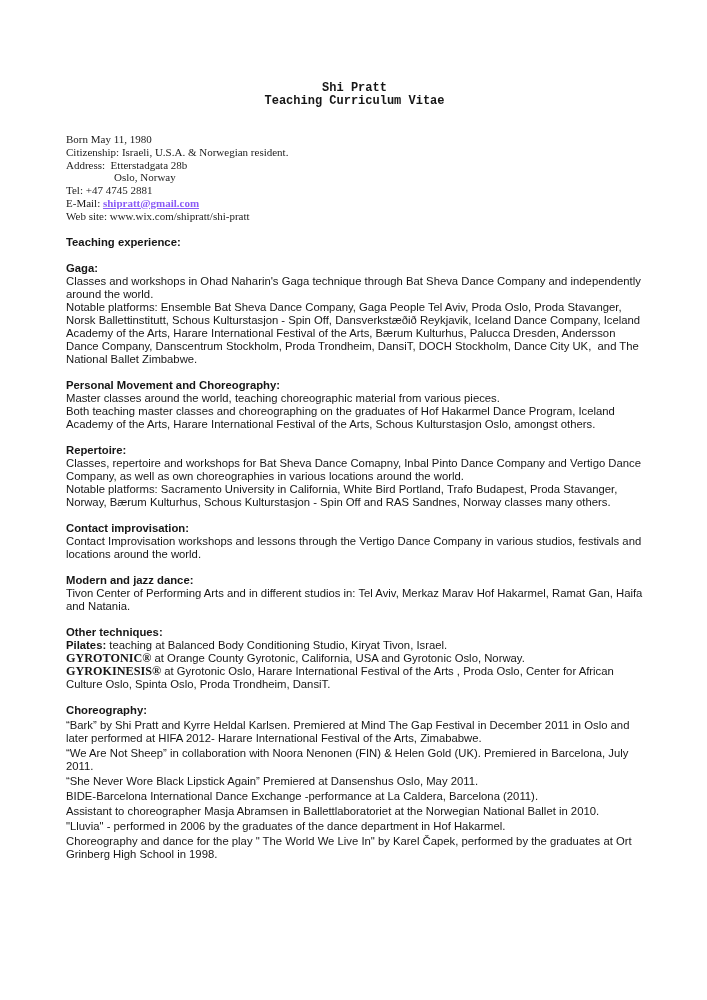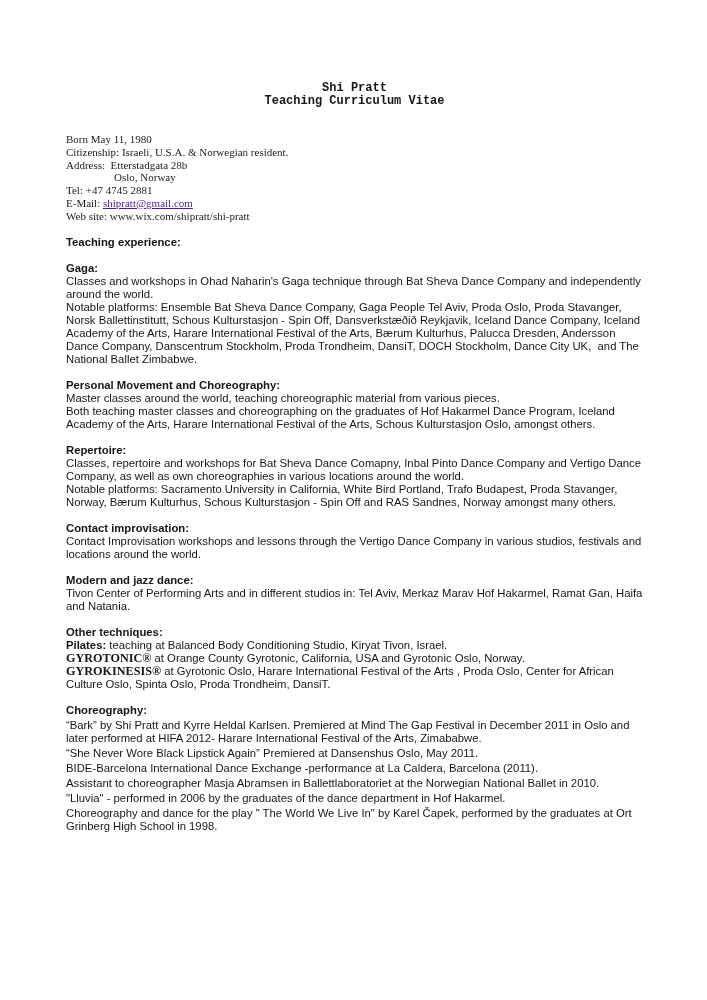--- a/index.html
+++ b/index.html
@@ -32,22 +32,23 @@
     line-height: 12.8px;
     color: #1b1b1b;
   }
   .contact-line {
     white-space: pre-wrap;
   }
   .contact-line.indent {
     padding-left: 48px;
   }
   .email-link {
-    color: #4c1d95;
+    color: #8b5cf6;
     text-decoration: underline;
+    font-weight: bold;
   }
   .doc {
     margin-top: 3px;
     width: 578px;
     font-size: 11.3px;
     line-height: 13px;
   }
   .section-heading {
     font-family: "Liberation Sans", sans-serif;
     font-size: 11.3px;
@@ -98,39 +99,40 @@
         <p class="para"><span class="run run-i">Notable platforms:</span><span class="run run-r"> Ensemble Bat Sheva Dance Company, Gaga People Tel Aviv, Proda Oslo, Proda Stavanger, Norsk Ballettinstitutt, Schous Kulturstasjon - Spin Off, Dansverkstæðið Reykjavik, Iceland Dance Company, Iceland Academy of the Arts, Harare International Festival of the Arts, Bærum Kulturhus, Palucca Dresden, Andersson Dance Company, Danscentrum Stockholm, Proda Trondheim, DansiT, DOCH Stockholm, Dance City UK,  and The National Ballet Zimbabwe.</span></p>
       </section>
       <section class="cv-section tight">
         <h2 class="section-heading">Personal Movement and Choreography:</h2>
         <p class="para"><span class="run run-r">Master classes around the world, teaching choreographic material from various pieces.</span></p>
         <p class="para"><span class="run run-r">Both teaching master classes and choreographing on the graduates of Hof Hakarmel Dance Program, Iceland Academy of the Arts, Harare International Festival of the Arts, Schous Kulturstasjon Oslo, amongst others.</span></p>
       </section>
       <section class="cv-section tight">
         <h2 class="section-heading">Repertoire:</h2>
         <p class="para"><span class="run run-r">Classes, repertoire and workshops for Bat Sheva Dance Comapny, Inbal Pinto Dance Company and Vertigo Dance Company, as well as own choreographies in various locations around the world.</span></p>
-        <p class="para"><span class="run run-i">Notable platforms:</span><span class="run run-r"> Sacramento University in California, White Bird Portland, Trafo Budapest, Proda Stavanger, Norway, Bærum Kulturhus, Schous Kulturstasjon - Spin Off and RAS Sandnes, Norway amongst many others.</span></p>
+        <p class="para"><span class="run run-i">Notable platforms:</span><span class="run run-r"> Sacramento University in California, White Bird Portland, Trafo Budapest, Proda Stavanger, Norway, Bærum Kulturhus, Schous Kulturstasjon - Spin Off and RAS Sandnes, Norway classes many others.</span></p>
       </section>
       <section class="cv-section tight">
         <h2 class="section-heading">Contact improvisation:</h2>
         <p class="para"><span class="run run-r">Contact Improvisation workshops and lessons through the Vertigo Dance Company in various studios, festivals and locations around the world.</span></p>
       </section>
       <section class="cv-section tight">
         <h2 class="section-heading">Modern and jazz dance:</h2>
         <p class="para"><span class="run run-r">Tivon Center of Performing Arts and in different studios in: Tel Aviv, Merkaz Marav Hof Hakarmel, Ramat Gan, Haifa and Natania.</span></p>
       </section>
       <section class="cv-section tight">
         <h2 class="section-heading">Other techniques:</h2>
         <p class="para"><span class="run run-b">Pilates:</span><span class="run run-r"> teaching at Balanced Body Conditioning Studio, Kiryat Tivon, Israel.</span></p>
         <p class="para"><span class="run run-bs">GYROTONIC®</span><span class="run run-r"> at Orange County Gyrotonic, California, USA and Gyrotonic Oslo, Norway.</span></p>
         <p class="para"><span class="run run-bs">GYROKINESIS®</span><span class="run run-r"> at Gyrotonic Oslo, Harare International Festival of the Arts , Proda Oslo, Center for African Culture Oslo, Spinta Oslo, Proda Trondheim, DansiT.</span></p>
       </section>
       <section class="cv-section loose">
         <h2 class="section-heading">Choreography:</h2>
         <p class="para"><span class="run run-r">“Bark” by Shi Pratt and Kyrre Heldal Karlsen. Premiered at Mind The Gap Festival in December 2011 in Oslo and later performed at HIFA 2012- Harare International Festival of the Arts, Zimababwe.</span></p>
+        <p class="para"><span class="run run-r">“We Are Not Sheep” in collaboration with Noora Nenonen (FIN) &amp; Helen Gold (UK). Premiered in Barcelona, July 2011.</span></p>
         <p class="para"><span class="run run-r">“She Never Wore Black Lipstick Again” Premiered at Dansenshus Oslo, May 2011.</span></p>
         <p class="para"><span class="run run-r">BIDE-Barcelona International Dance Exchange -performance at La Caldera, Barcelona (2011).</span></p>
         <p class="para"><span class="run run-r">Assistant to choreographer Masja Abramsen in Ballettlaboratoriet at the Norwegian National Ballet in 2010.</span></p>
         <p class="para"><span class="run run-r">"Lluvia" - performed in 2006 by the graduates of the dance department in Hof Hakarmel.</span></p>
         <p class="para"><span class="run run-r">Choreography and dance for the play " The World We Live In" by Karel Čapek, performed by the graduates at Ort Grinberg High School in 1998.</span></p>
       </section>
     </div>
 </div>
 
 </body></html>

